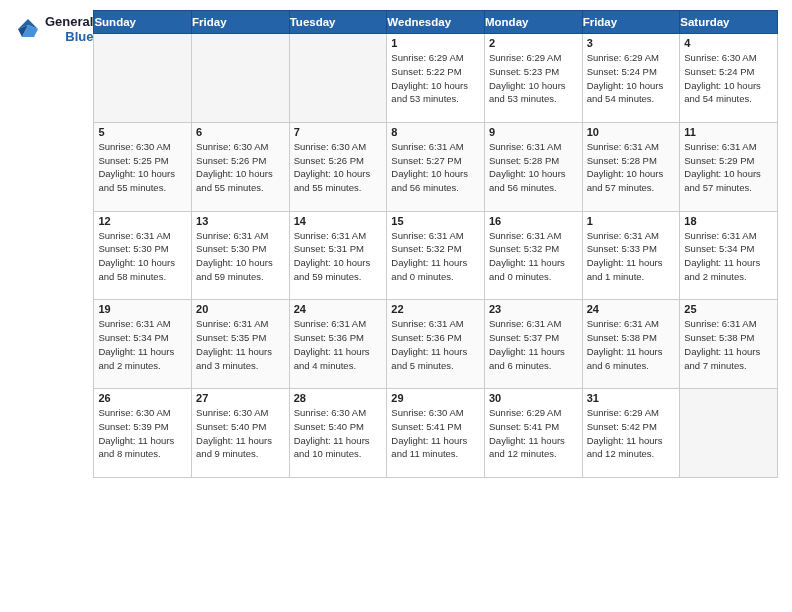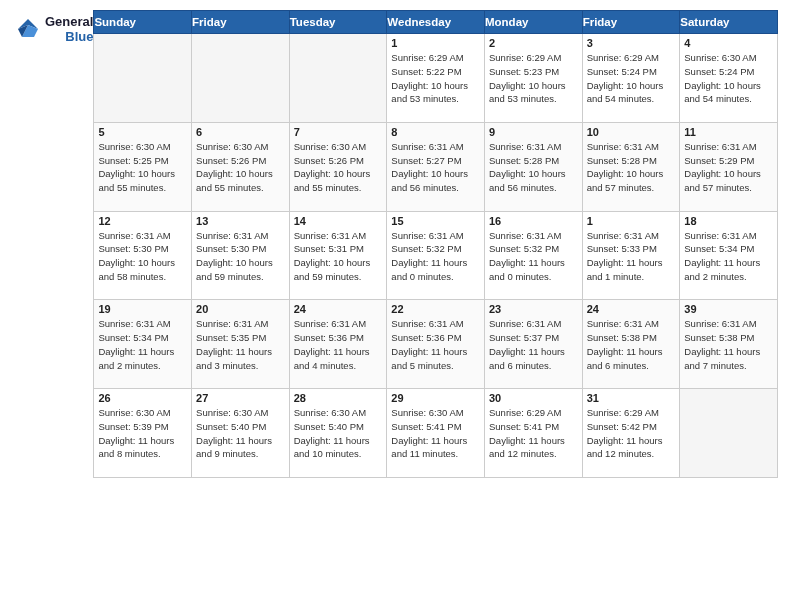--- a/index.html
+++ b/index.html
@@ -225,21 +225,21 @@
           </td>
           <td>
             <span class="day-num">23</span>
             <div class="day-info">Sunrise: 6:31 AM<br>Sunset: 5:37 PM<br>Daylight: 11 hours<br>and 6 minutes.</div>
           </td>
           <td>
             <span class="day-num">24</span>
             <div class="day-info">Sunrise: 6:31 AM<br>Sunset: 5:38 PM<br>Daylight: 11 hours<br>and 6 minutes.</div>
           </td>
           <td>
-            <span class="day-num">39</span>
+            <span class="day-num">25</span>
             <div class="day-info">Sunrise: 6:31 AM<br>Sunset: 5:38 PM<br>Daylight: 11 hours<br>and 7 minutes.</div>
           </td>
         </tr>
         <tr>
           <td>
             <span class="day-num">26</span>
             <div class="day-info">Sunrise: 6:30 AM<br>Sunset: 5:39 PM<br>Daylight: 11 hours<br>and 8 minutes.</div>
           </td>
           <td>
             <span class="day-num">27</span>

